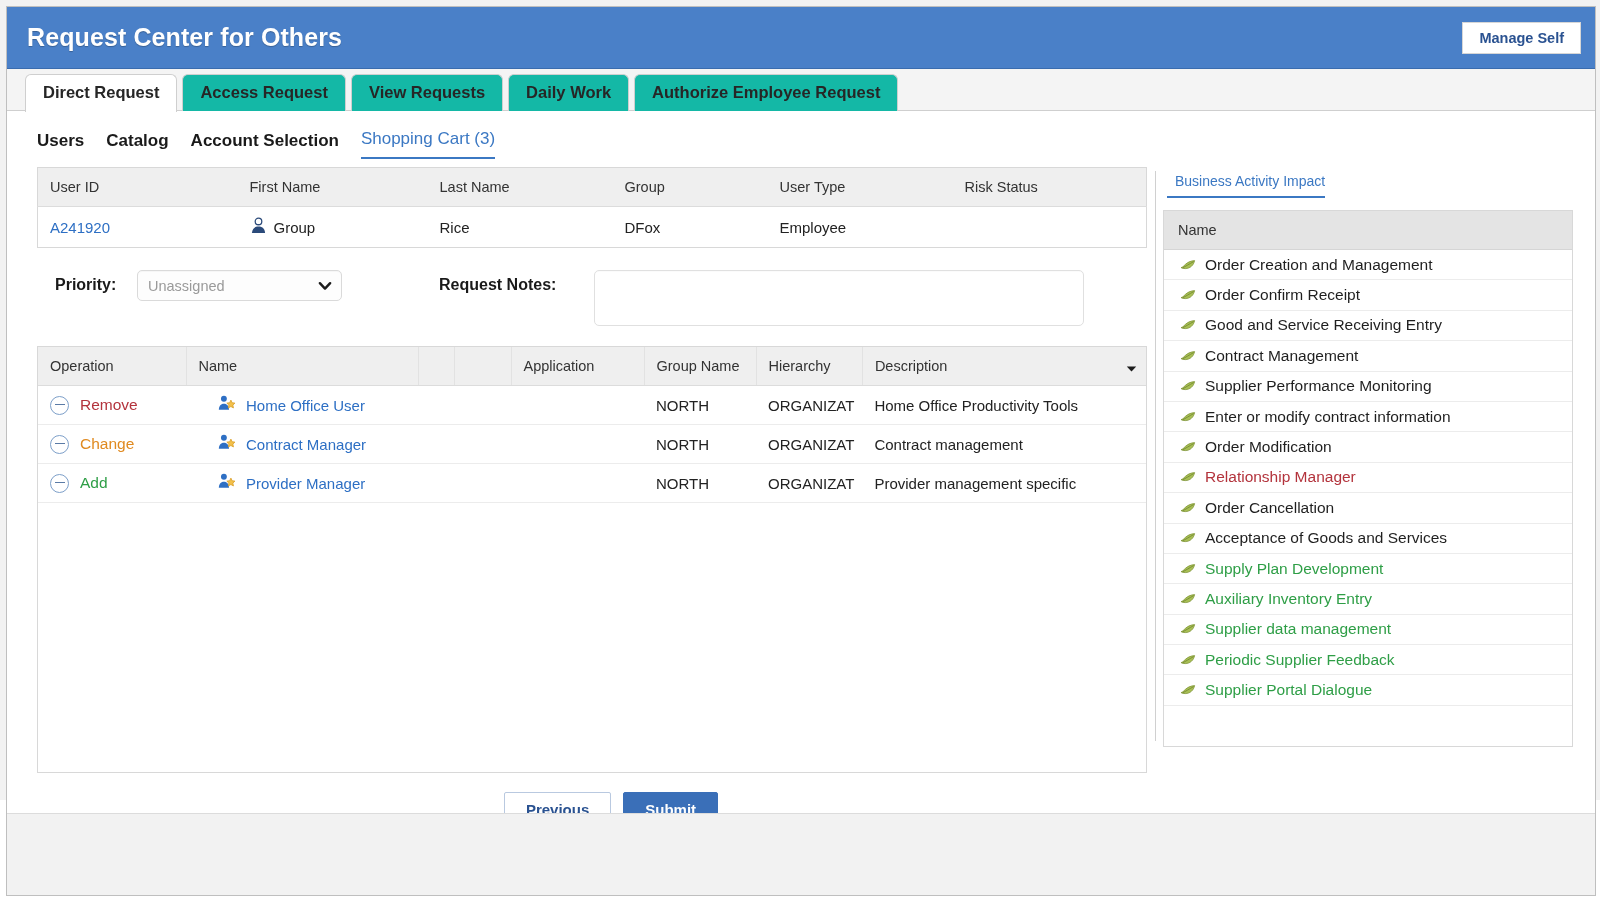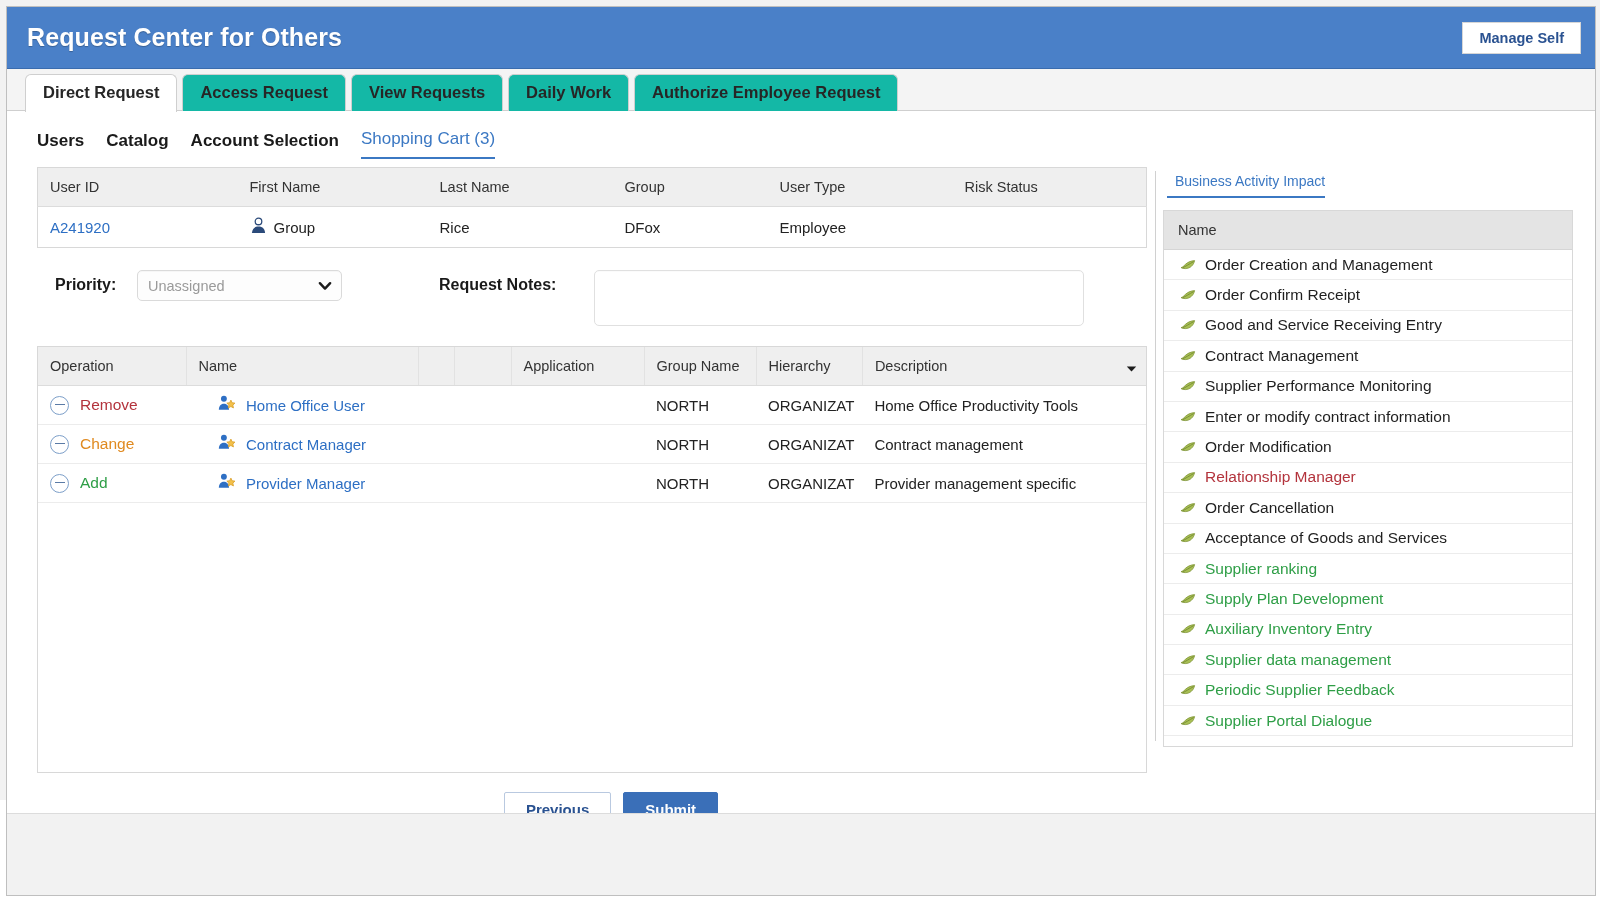--- a/index.html
+++ b/index.html
@@ -615,27 +615,20 @@
                       <path d="M1 8.6 C4 8.6 5.5 2.2 14.6 1.6 C13.6 6.4 10 9.6 5.2 9.6 C3.4 9.6 2 9.2 1 8.6 Z" fill="#a8bf54" stroke="#7f9436" stroke-width=".8" stroke-linejoin="round"></path>
                       <path d="M2.6 8.8 C5.5 7.4 9 5.2 13.6 2.6" fill="none" stroke="#6f8430" stroke-width=".8"></path>
                     </svg></span>
                   <span>Acceptance of Goods and Services</span>
                 </div>
                 <div class="bai-item added">
                   <span><svg width="16" height="11" viewBox="0 0 16 11">
                       <path d="M1 8.6 C4 8.6 5.5 2.2 14.6 1.6 C13.6 6.4 10 9.6 5.2 9.6 C3.4 9.6 2 9.2 1 8.6 Z" fill="#a8bf54" stroke="#7f9436" stroke-width=".8" stroke-linejoin="round"></path>
                       <path d="M2.6 8.8 C5.5 7.4 9 5.2 13.6 2.6" fill="none" stroke="#6f8430" stroke-width=".8"></path>
                     </svg></span>
-                  <span>Supplier ranking</span>
-                </div>
-                <div class="bai-item added">
-                  <span><svg width="16" height="11" viewBox="0 0 16 11">
-                      <path d="M1 8.6 C4 8.6 5.5 2.2 14.6 1.6 C13.6 6.4 10 9.6 5.2 9.6 C3.4 9.6 2 9.2 1 8.6 Z" fill="#a8bf54" stroke="#7f9436" stroke-width=".8" stroke-linejoin="round"></path>
-                      <path d="M2.6 8.8 C5.5 7.4 9 5.2 13.6 2.6" fill="none" stroke="#6f8430" stroke-width=".8"></path>
-                    </svg></span>
                   <span>Supply Plan Development</span>
                 </div>
                 <div class="bai-item added">
                   <span><svg width="16" height="11" viewBox="0 0 16 11">
                       <path d="M1 8.6 C4 8.6 5.5 2.2 14.6 1.6 C13.6 6.4 10 9.6 5.2 9.6 C3.4 9.6 2 9.2 1 8.6 Z" fill="#a8bf54" stroke="#7f9436" stroke-width=".8" stroke-linejoin="round"></path>
                       <path d="M2.6 8.8 C5.5 7.4 9 5.2 13.6 2.6" fill="none" stroke="#6f8430" stroke-width=".8"></path>
                     </svg></span>
                   <span>Auxiliary Inventory Entry</span>
                 </div>
                 <div class="bai-item added">

